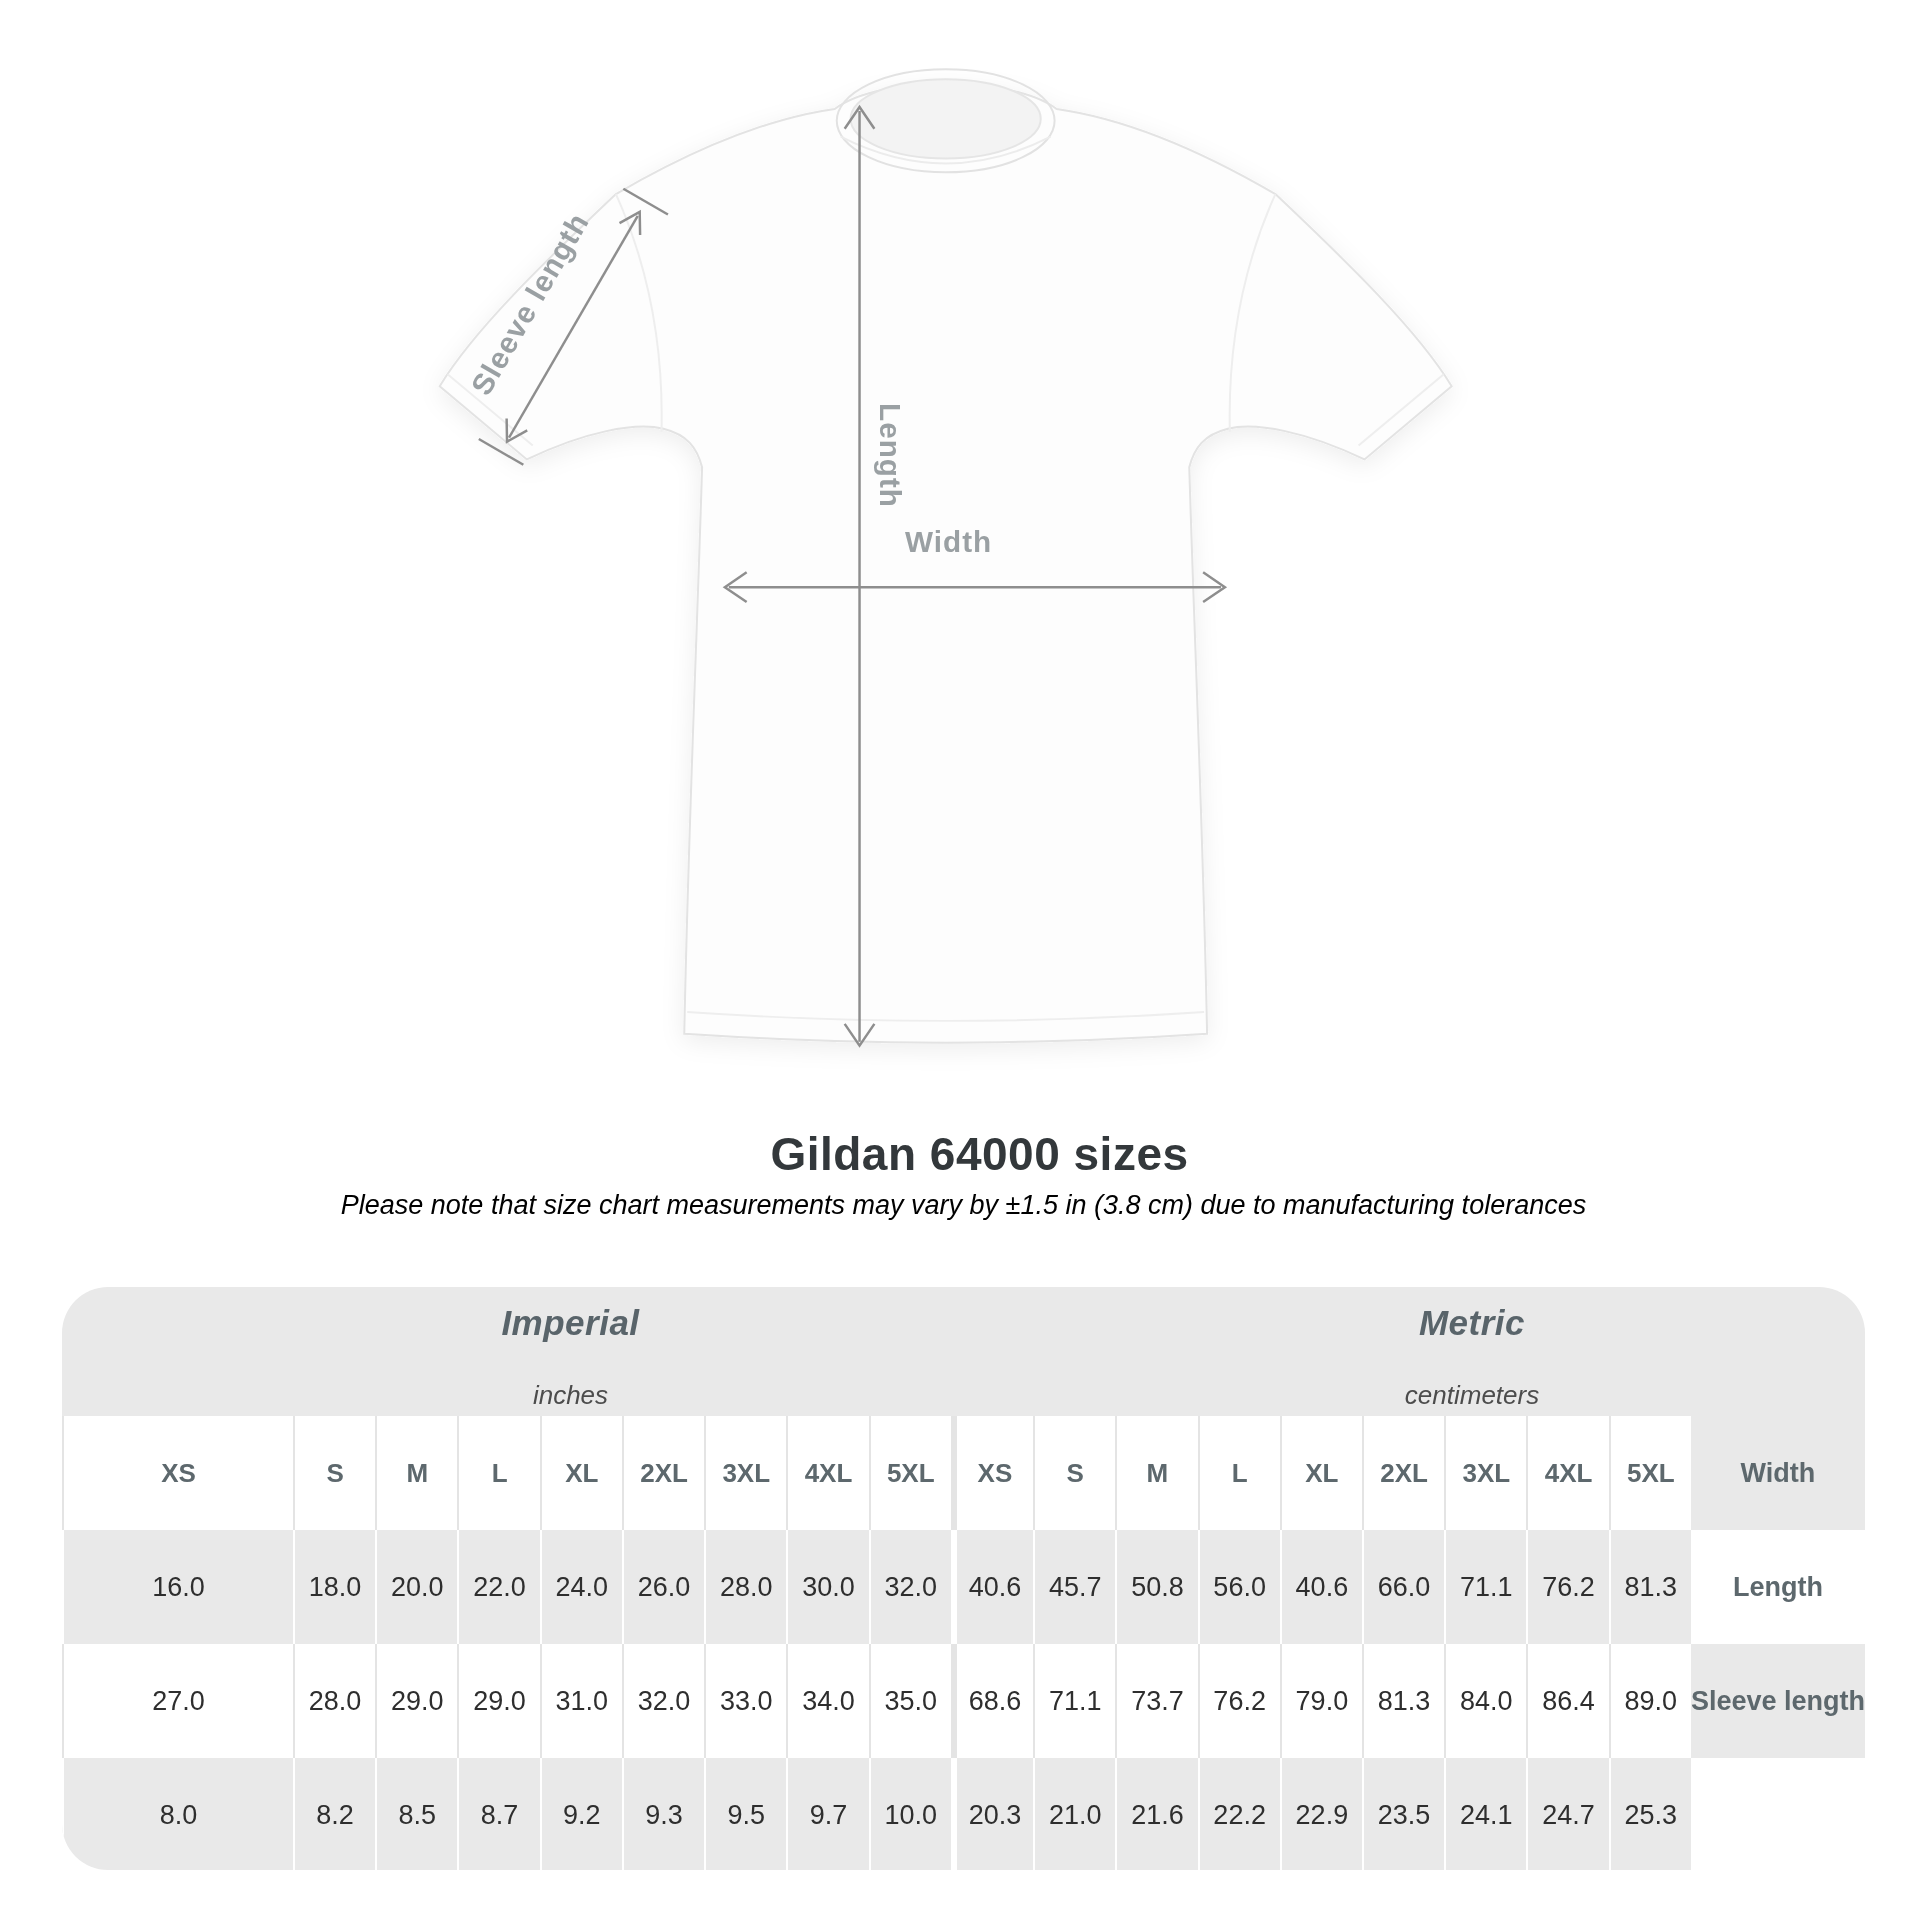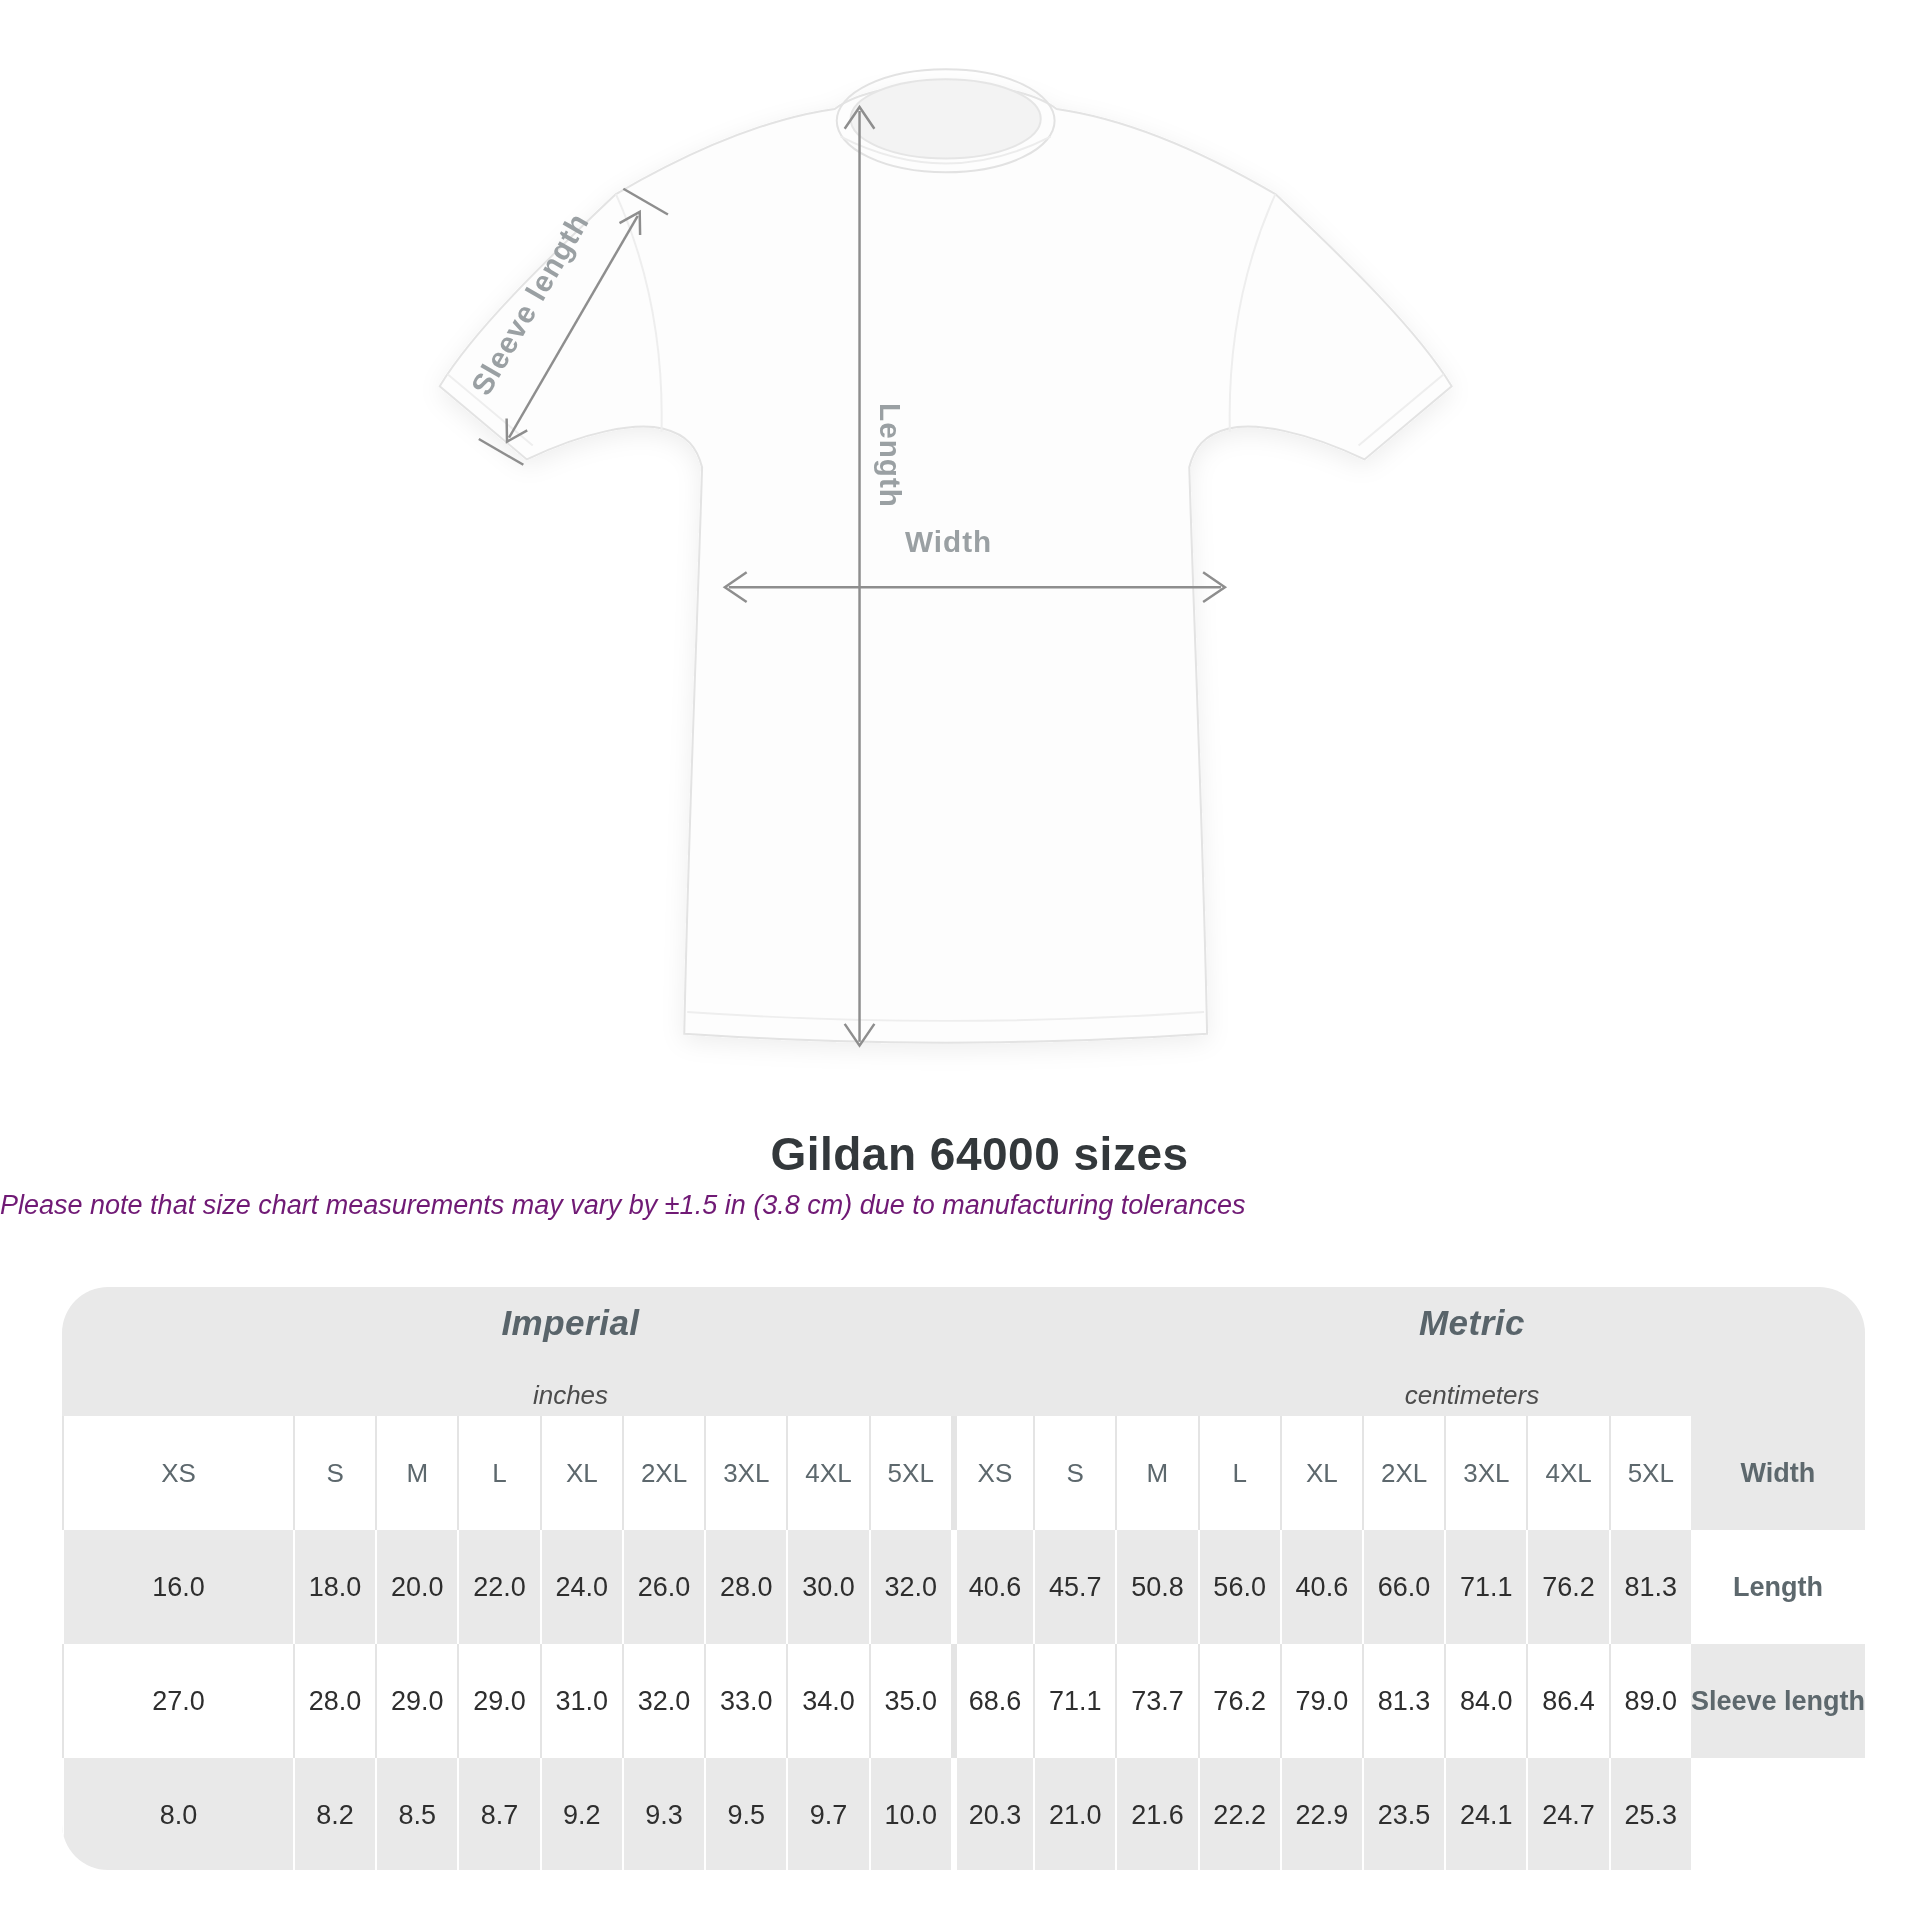--- a/index.html
+++ b/index.html
@@ -8,21 +8,21 @@
 
   .shirt-svg { position:absolute; left:0; top:0; }
 
   .page-title {
     position:absolute; top:1127px; left:16px; width:100%;
     text-align:center; font-size:46px; font-weight:bold; color:#33383b;
     letter-spacing:0.5px;
   }
   .page-subtitle {
     position:absolute; top:1190px; left:0; width:100%;
-    text-align:left; font-size:27px; font-style:italic; color:#701a75;
+    text-align:center; font-size:27px; font-style:italic; color:#000000;
   }
 
   .size-table {
     position:absolute; left:62px; top:1287px; width:1803px; height:583px;
     border-radius:46px; overflow:hidden; background:#ffffff;
   }
   .band { height:129px; background:#e9e9e9; display:flex; }
   .band-group { display:flex; flex-direction:column; align-items:center; padding-top:16px; box-sizing:border-box;gap:24px; }
   .band-group.imperial { width:1017px; }
   .band-group.metric { flex:1; }
@@ -33,21 +33,21 @@
     display:grid;
     grid-template-columns:231px repeat(18, 1fr);
     grid-auto-rows:114px;
   }
   .cell {
     display:flex; align-items:center; justify-content:center;
     font-size:27px; color:#2e2e2e; box-sizing:border-box;
     white-space:nowrap;
   }
   .cell.lbl { font-weight:bold; color:#5d686d; font-size:27px; }
-  .cell.hdr { font-weight:normal; color:#5d686d; font-size:26px; }
+  .cell.hdr { font-weight:bold; color:#5d686d; font-size:26px; }
   .row-white { background:#ffffff; }
   .row-gray  { background:#e9e9e9; }
   .sep { border-left:2px solid transparent; }
   .row-white.sep { border-left-color:#e4e4e4; }
   .row-gray.sep  { border-left-color:#ffffff; }
   .gap { border-left-width:6px; }
 
   .dim-label { font-size:30px; font-weight:bold; fill:#9aa0a3; letter-spacing:1px; }
 </style>
 </head>

